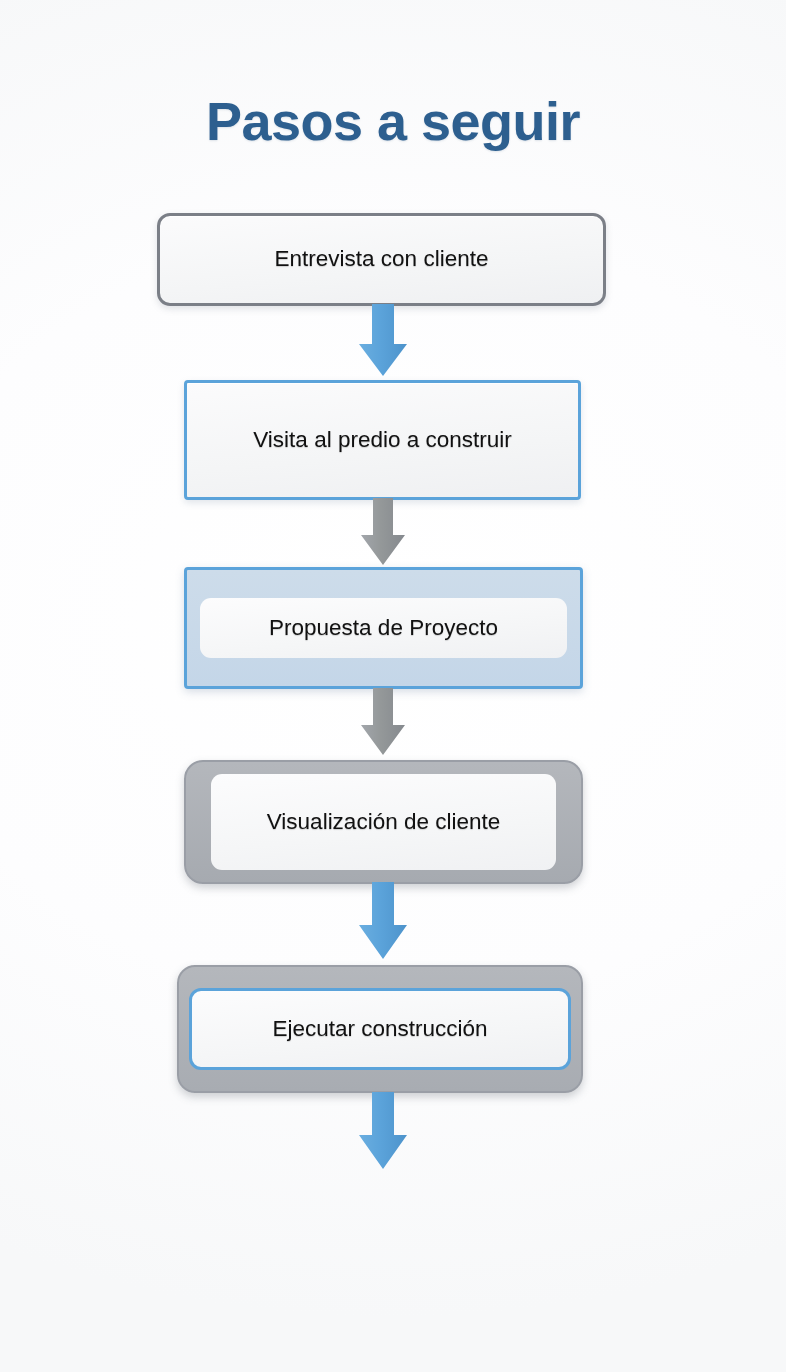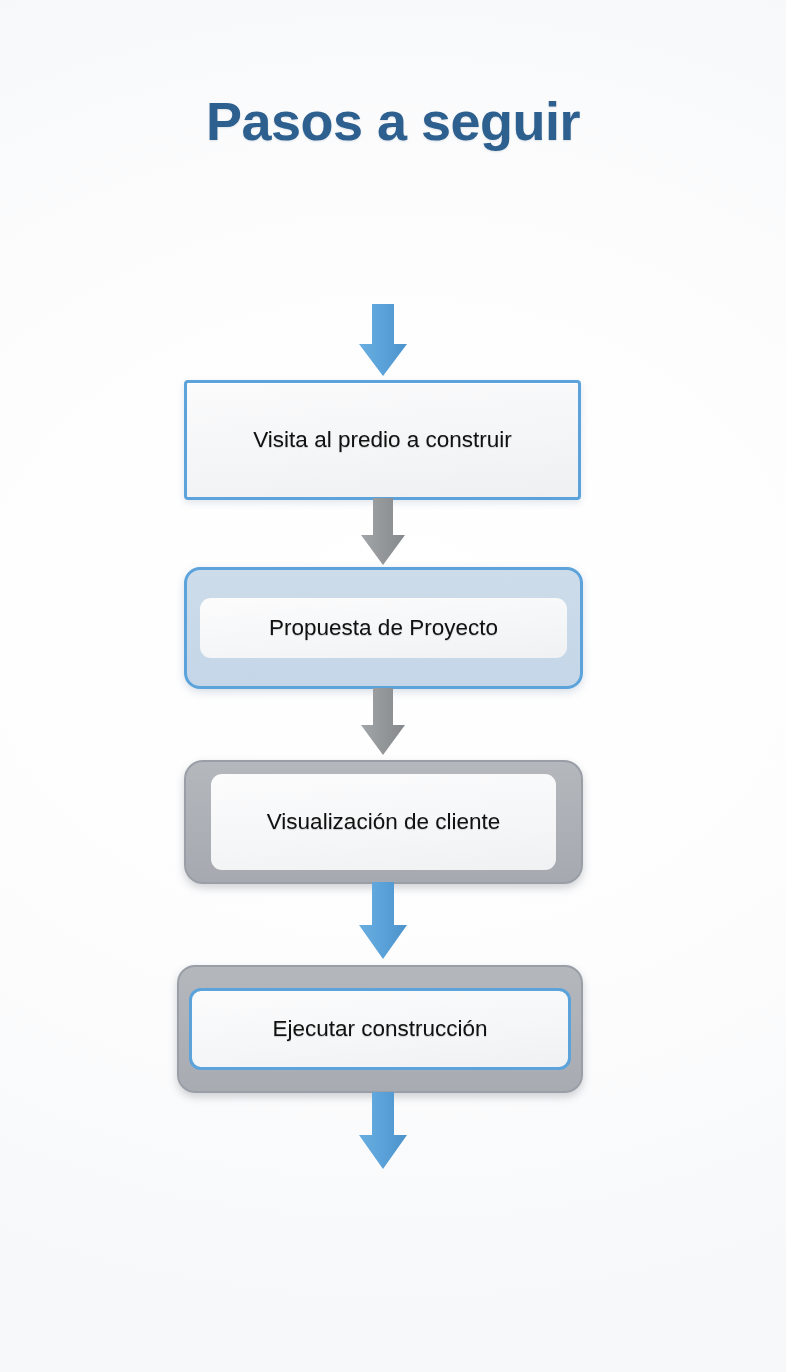--- a/index.html
+++ b/index.html
@@ -72,21 +72,21 @@
   .node.v-blue-thin {
     border: 3px solid #5ba3da;
     border-radius: 4px;
     background: linear-gradient(175deg, #fbfbfc 0%, #f4f5f6 60%, #eff0f2 100%);
     box-shadow: 0 3px 7px rgba(110,130,155,0.20), 0 1px 0 rgba(255,255,255,0.85) inset;
   }
 
   
   .node.v-blue-double {
     border: 3px solid #5ba3da;
-    border-radius: 16px;
+    border-radius: 4px;
     background: linear-gradient(180deg, #cddcea 0%, #c4d6e8 100%);
     padding: 28px 13px;
     box-shadow: 0 3px 8px rgba(100,125,155,0.25);
   }
   
   .node.v-gray-double {
     border: 2px solid #9a9ea6;
     border-radius: 19px;
     background: linear-gradient(180deg, #b4b7bc 0%, #a6aab0 100%);
     padding: 12px 25px;
@@ -126,20 +126,23 @@
   }
   .arrow svg { display: block; }
 </style>
 </head>
 <body>
 
 <div id="flow-canvas">
 
   <div class="page-title">Pasos a seguir</div>
 
+  <div class="node v-gray-thin" style="left:157px; top:213px; width:449px; height:93px;">
+    <span class="node-label">Entrevista con cliente</span>
+  </div>
 
   <div class="arrow" style="left:355px; top:304px; width:56px; height:78px;">
     <svg width="56" height="78" viewBox="0 0 56 78" aria-hidden="true">
       <defs>
         <linearGradient id="blueGrad1" x1="0" y1="0" x2="1" y2="0">
           <stop offset="0%" stop-color="#6aaee0"></stop>
           <stop offset="45%" stop-color="#5ba3da"></stop>
           <stop offset="100%" stop-color="#4d93cb"></stop>
         </linearGradient>
       </defs>

